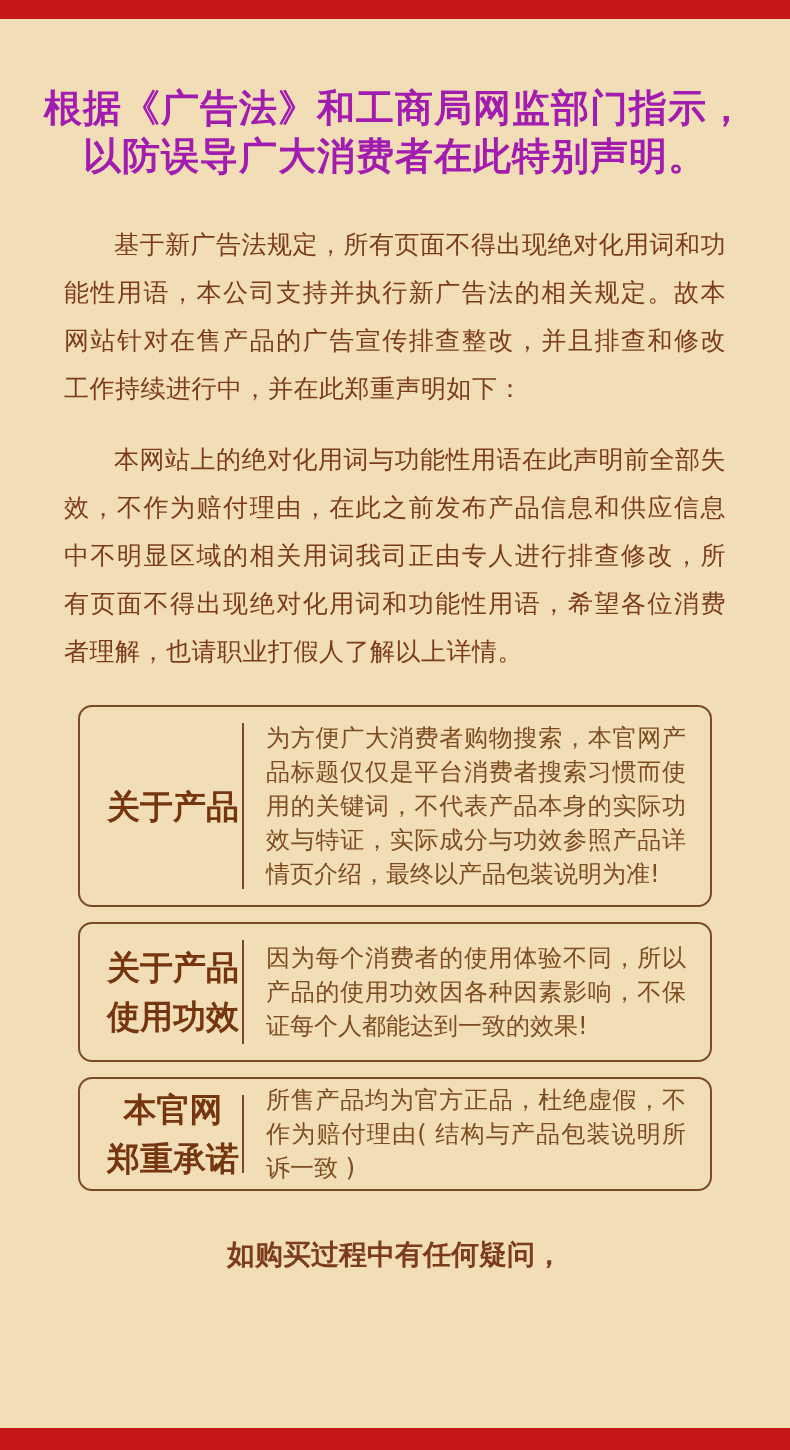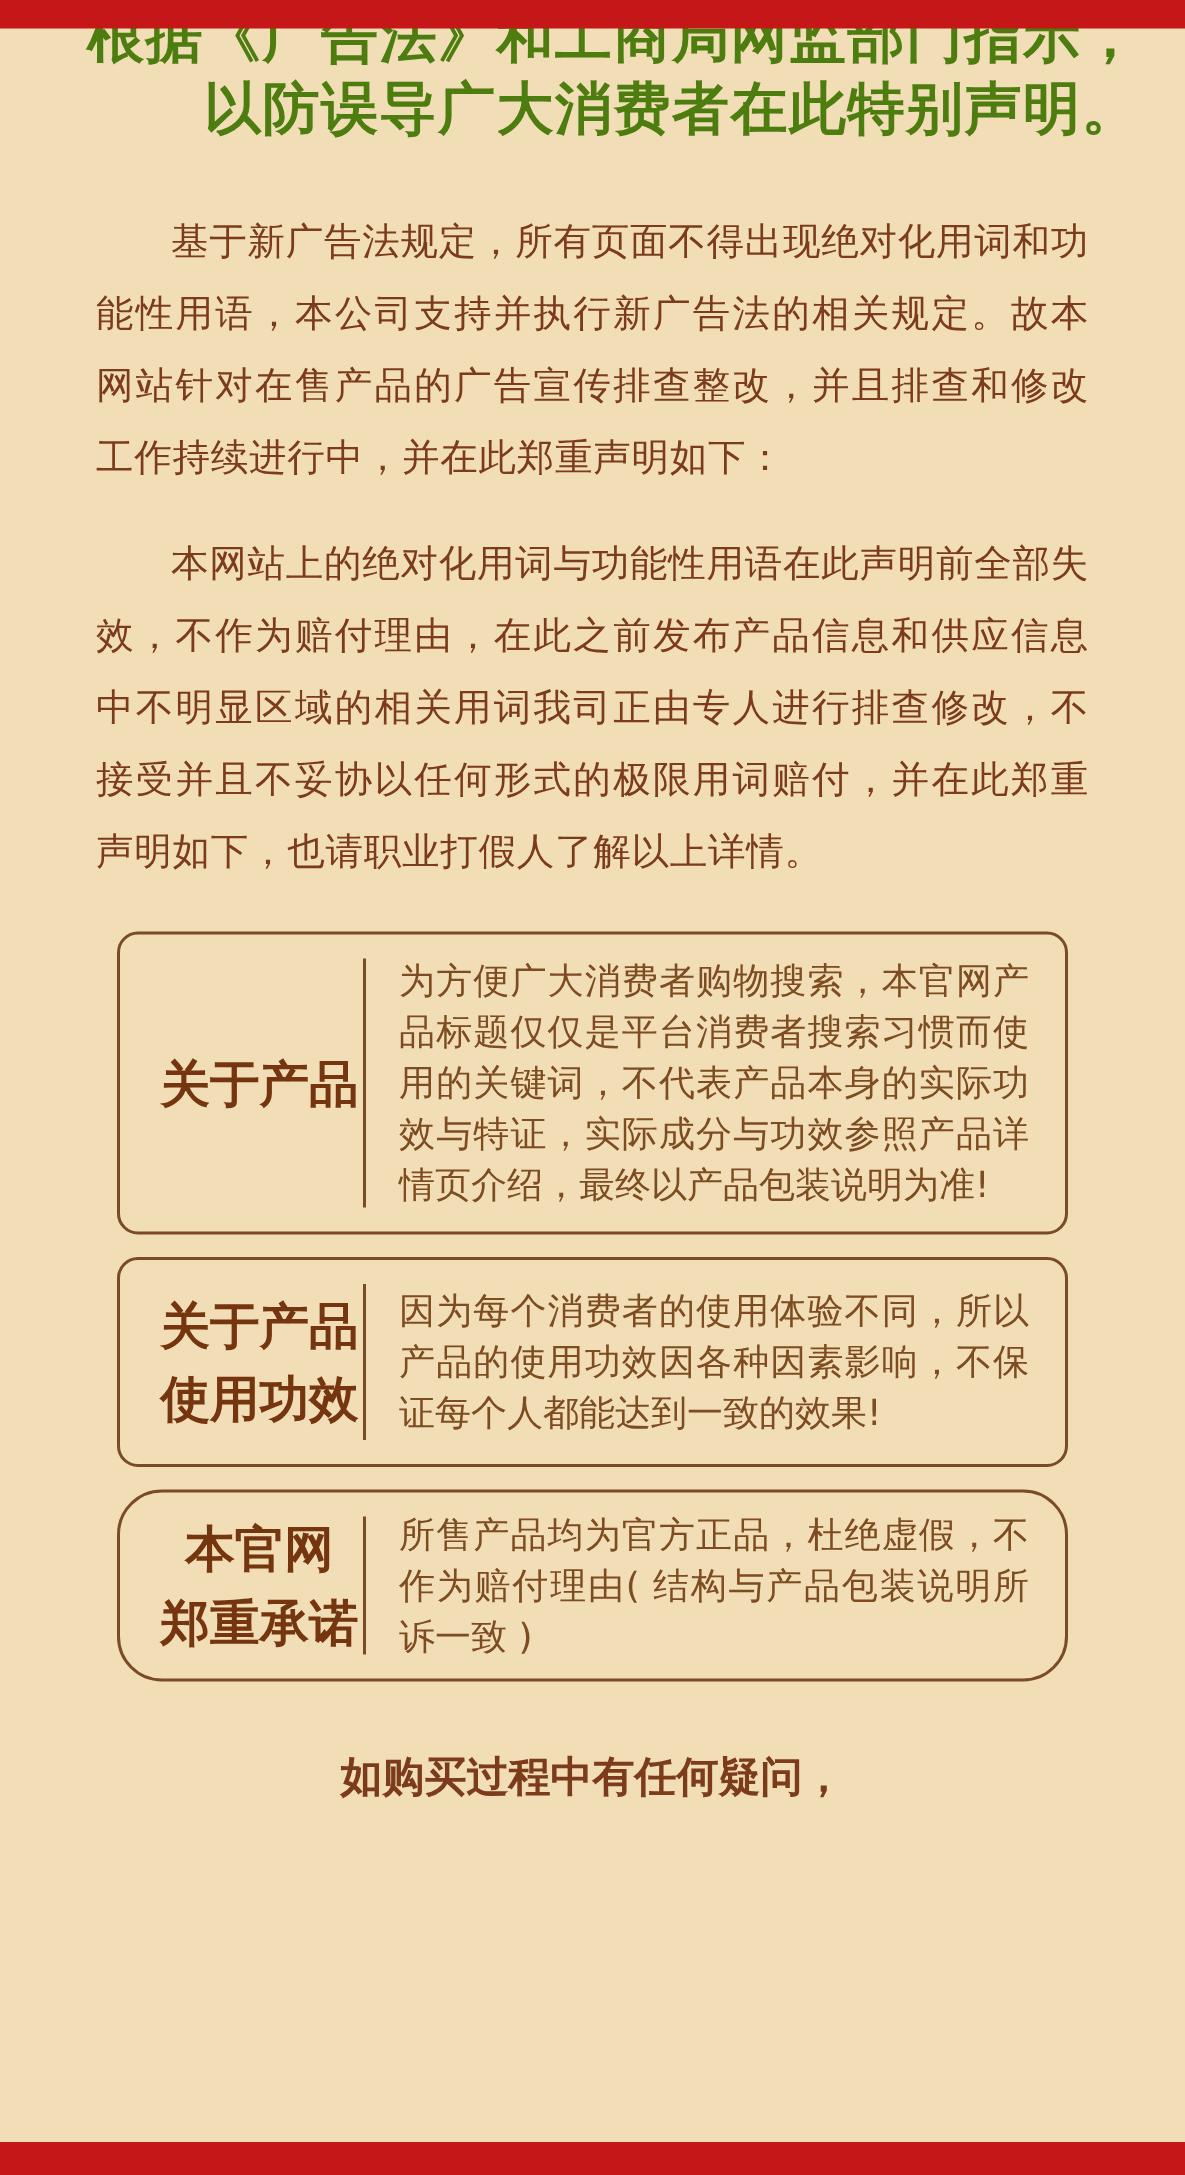--- a/index.html
+++ b/index.html
@@ -18,26 +18,27 @@
   .bar {
     position: absolute;
     left: 0;
     width: 100%;
   }
   .bar.top { top: 0; height: 19px; }
   .bar.bottom { bottom: 0; height: 22px; }
 
   .title {
     margin: 0 30px;
-    text-align: right;
+    padding-top: 84px;
+    text-align: center;
     font-size: 38px;
     line-height: 48px;
     font-weight: bold;
     letter-spacing: 1px;
-    color: #4d7c0f;
+    color: #a21caf;
     font-family: "DejaVu Serif", "Liberation Serif", serif;
   }
 
   .para {
     margin: 0 64px;
     font-size: 25px;
     line-height: 48px;
     text-align: justify;
     text-indent: 2em;
     color: #7c3c1b;
@@ -51,21 +52,21 @@
     box-sizing: border-box;
     display: flex;
     align-items: stretch;
     border: 2px solid #7b4a26;
     border-radius: 14px;
     background: transparent;
     margin-bottom: 15px;
   }
   .notice-box.b1 { height: 202px; }
   .notice-box.b2 { height: 140px; }
-  .notice-box.b3 { height: 128px; margin-bottom: 0; border-radius: 30px; }
+  .notice-box.b3 { height: 114px; margin-bottom: 0; }
 
   .box-label {
     width: 138px;
     flex: 0 0 138px;
     display: flex;
     flex-direction: column;
     justify-content: center;
     align-items: center;
     text-align: center;
     font-size: 33px;
@@ -110,21 +111,21 @@
 
   <div class="bar top" style="background:#c51717;"></div>
 
   <div class="title">
     <div>根据《广告法》和工商局网监部门指示，</div>
     <div>以防误导广大消费者在此特别声明。</div>
   </div>
 
   <p class="para first">基于新广告法规定，所有页面不得出现绝对化用词和功能性用语，本公司支持并执行新广告法的相关规定。故本网站针对在售产品的广告宣传排查整改，并且排查和修改工作持续进行中，并在此郑重声明如下：</p>
 
-  <p class="para second">本网站上的绝对化用词与功能性用语在此声明前全部失效，不作为赔付理由，在此之前发布产品信息和供应信息中不明显区域的相关用词我司正由专人进行排查修改，不接受并且不妥协以任何形式的极限用词赔付，并在此郑重声明如下，也请职业打假人了解以上详情。</p>
+  <p class="para second">本网站上的绝对化用词与功能性用语在此声明前全部失效，不作为赔付理由，在此之前发布产品信息和供应信息中不明显区域的相关用词我司正由专人进行排查修改，所有页面不得出现绝对化用词和功能性用语，希望各位消费者理解，也请职业打假人了解以上详情。</p>
 
   <div class="boxes">
 
     <div class="notice-box b1">
       <div class="box-label">
         <span>关于产品</span>
       </div>
       <div class="box-divider"></div>
       <div class="box-text">
         <span>为方便广大消费者购物搜索，本官网产品标题仅仅是平台消费者搜索习惯而使用的关键词，不代表产品本身的实际功效与特证，实际成分与功效参照产品详情页介绍，最终以产品包装说明为准!</span>

